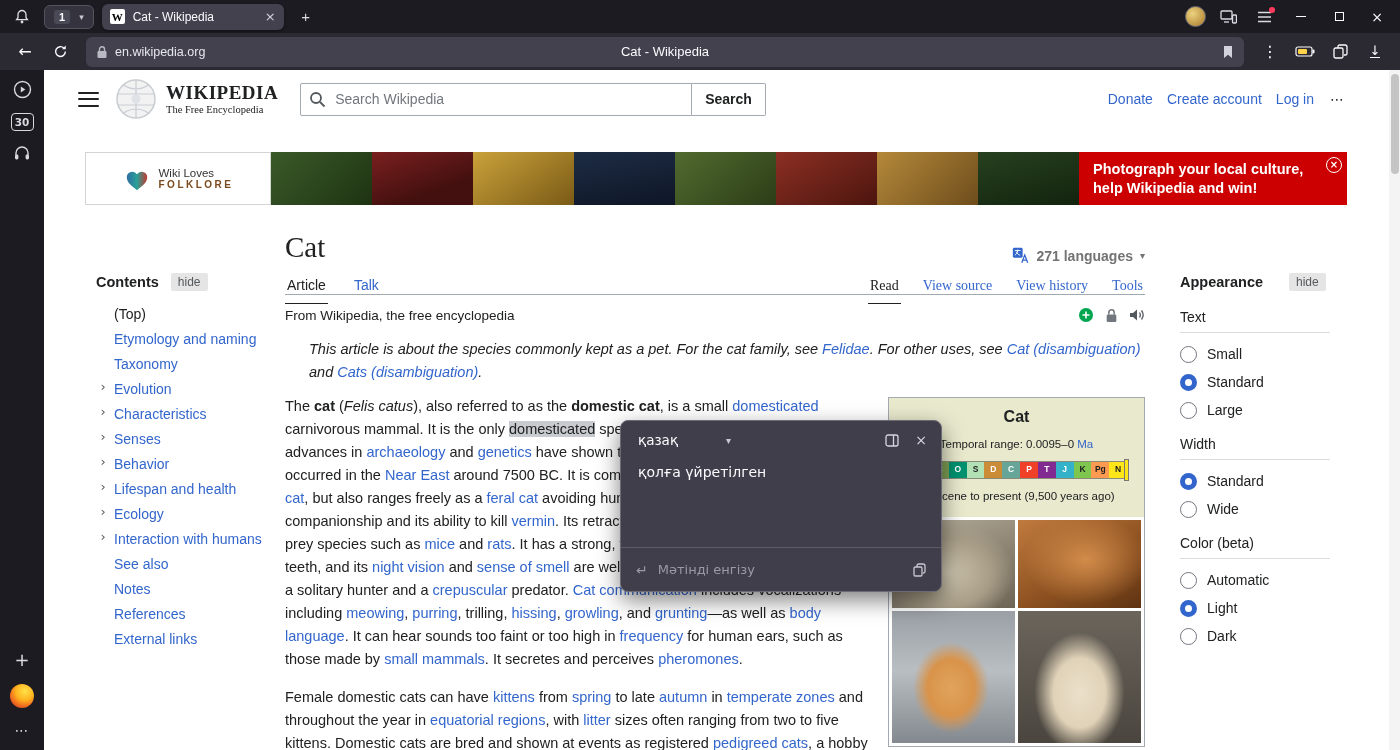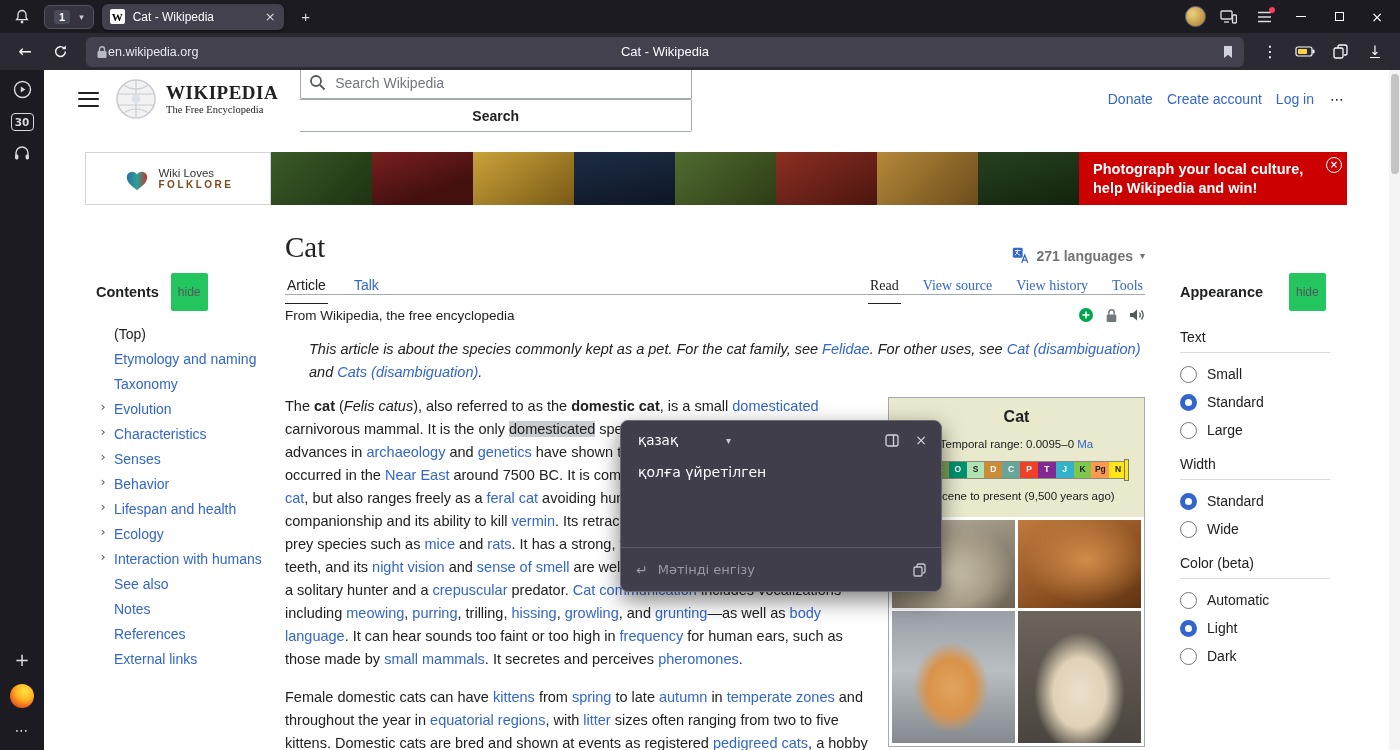--- a/index.html
+++ b/index.html
@@ -30,21 +30,21 @@
   .menu-dot { position:absolute; top:3px; right:3px; width:6px; height:6px; border-radius:50%; background:#ff3b5c; }
   .winbtn { width:30px; height:26px; color:#fbfbfe; display:flex; align-items:center; justify-content:center; font-family:"DejaVu Sans",sans-serif; font-size:14px; }
   .minline { width:10px; height:1.5px; background:#fbfbfe; display:block; }
   .maxbox { width:9px; height:9px; border:1.3px solid #fbfbfe; display:block; }
 
   
   .navbar { height:37px; background:#2b2a33; display:flex; align-items:center; gap:5px; padding:0 10px; }
   .nav-btn { width:30px; height:28px; border-radius:4px; color:#fbfbfe; font-size:16px; display:flex; align-items:center; justify-content:center; font-family:"DejaVu Sans",sans-serif; }
   .urlbar { flex:1; height:30px; background:#42414d; border-radius:6px; display:flex; align-items:center;
             padding:0 10px; color:#fbfbfe; position:relative; margin:0 6px; }
-  .domain { font-size:12.5px; color:#e6e6ee; }
+  .domain { font-size:12.5px; color:#e6e6ee; margin-left:7px; }
   .urltitle { position:absolute; left:50%; transform:translateX(-50%); font-size:13px; color:#fbfbfe; }
   .urlbookmark { margin-left:auto; display:flex; align-items:center; }
   .dlwrap { display:inline-block; border-bottom:1.6px solid #fbfbfe; line-height:11px; padding-bottom:1px; font-size:13px; }
 
   
   .rail { position:absolute; left:0; top:70px; bottom:0; width:44px; background:#1c1b22;
           display:flex; flex-direction:column; justify-content:space-between; align-items:center; padding:10px 0 12px; }
   .rail-top, .rail-bottom { display:flex; flex-direction:column; align-items:center; gap:14px; }
   .rail button { color:#d8d8e0; font-family:"DejaVu Sans",sans-serif; }
   .rail-badge { min-width:23px; height:18px; border:1.4px solid #d8d8e0; border-radius:4px; font-size:10.5px;
@@ -57,21 +57,21 @@
   
   .page { position:absolute; left:44px; top:70px; right:0; bottom:0; background:#fff; overflow:hidden; color:#202122; }
 
   .wh { height:58px; display:flex; align-items:center; padding-left:34px; }
   .hamburger { width:21px; height:15px; display:flex; flex-direction:column; justify-content:space-between; margin-right:16px; }
   .hamburger i { display:block; height:2px; background:#202122; border-radius:1px; }
   .wlogo { display:flex; align-items:center; gap:9px; }
   .wordmark-box { line-height:1.15; }
   .wm { font-family:"Liberation Serif","DejaVu Serif",serif; font-size:19px; letter-spacing:.5px; font-weight:600; color:#202122; }
   .tg { font-family:"Liberation Serif","DejaVu Serif",serif; font-size:10.5px; color:#202122; }
-  .searchwrap { position:relative; margin-left:22px; display:flex;flex-direction:column; }
+  .searchwrap { position:relative; margin-left:22px; display:flex; }
   .searchwrap input { width:392px; height:33px; border:1px solid #a2a9b1; border-radius:2px 0 0 2px;
                       padding:0 8px 0 34px; font-size:14px; color:#202122; outline:none; }
   .searchwrap input::placeholder { color:#72777d; }
   .mag { position:absolute; left:9px; top:8px; }
   .sbtn { height:33px; border:1px solid #a2a9b1; border-left:none; background:#fff; font-weight:600; font-size:14px; padding:0 13px; border-radius:0 2px 2px 0; color:#202122; }
   .wh-right { margin-left:auto; display:flex; align-items:center; gap:16px; font-size:14px; padding-right:56px; }
   .wh-links { display:flex; gap:14px; }
   .wh-link { color:#36c; text-decoration:none; }
   .wh-more { color:#202122; font-family:"DejaVu Sans",sans-serif; font-size:14px; }
 
@@ -94,21 +94,21 @@
             padding:8px 30px 8px 14px; font-weight:bold; font-size:14.5px; line-height:1.25; position:relative; }
   .bn-close { position:absolute; top:5px; right:5px; width:16px; height:16px; border:1.3px solid #fff; border-radius:50%;
               color:#fff; font-size:10px; display:flex; align-items:center; justify-content:center; font-family:"DejaVu Sans",sans-serif; }
 
   
   .cols { display:flex; padding-left:52px; margin-top:26px; }
 
   .toc { width:170px; margin-top:42px; flex-shrink:0; font-size:14px; }
   .toc-head { display:flex; align-items:center; gap:12px; margin-bottom:10px; }
   .toc-title { font-weight:bold; font-size:14.5px; }
-  .hide-btn { font-size:12px; color:#54595d; background:#22c55e; border-radius:2px; padding:12px 7px; }
+  .hide-btn { font-size:12px; color:#54595d; background:#e5e5e5; border-radius:2px; padding:2px 7px; }
   .toc-item { position:relative; padding:4.5px 0 4.5px 18px; }
   .toc-chev { position:absolute; left:1px; top:3px; color:#54595d; font-size:13px; width:12px; text-align:center; font-family:"DejaVu Sans",sans-serif; }
   .toc-link { color:#36c; text-decoration:none; }
   .toc-link.plain { color:#202122; }
 
   .main { width:860px; margin-left:19px; }
   .lang-row { display:flex; justify-content:space-between; align-items:flex-end; }
   .atitle { font-family:"Liberation Serif","DejaVu Serif",serif; font-size:29px; font-weight:400; }
   .lang-btn { color:#737373; display:flex; align-items:center; gap:7px; font-size:14px; font-weight:bold; }
   .lang-chev { font-family:"DejaVu Sans",sans-serif; font-size:10px; }

